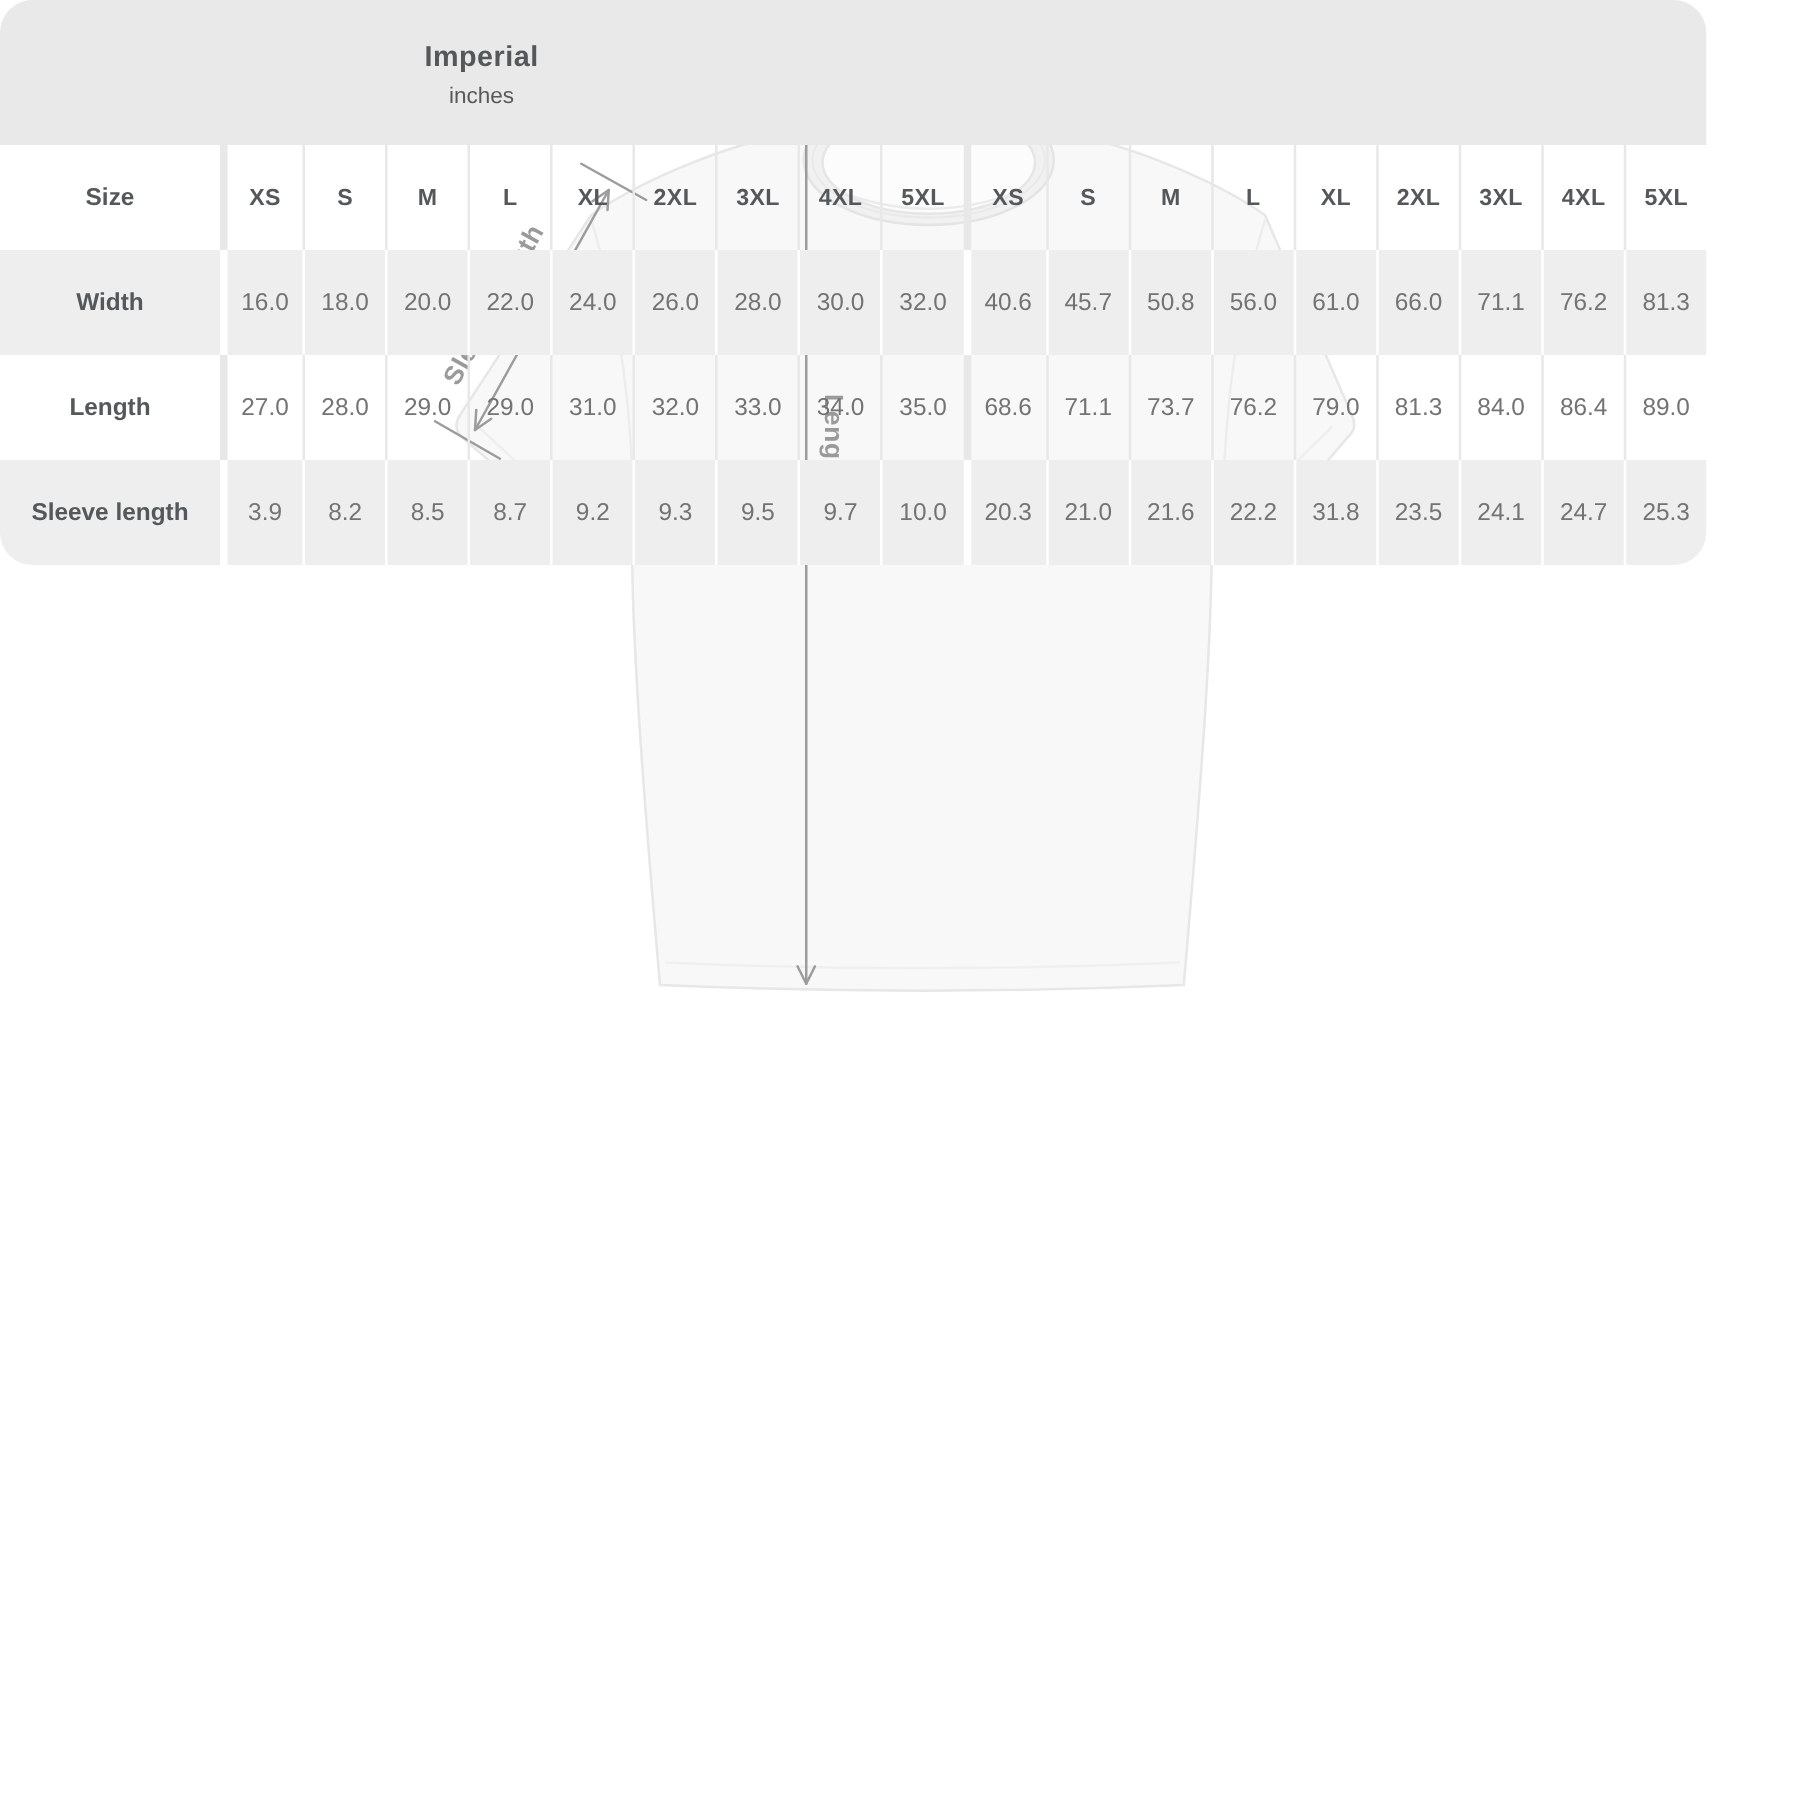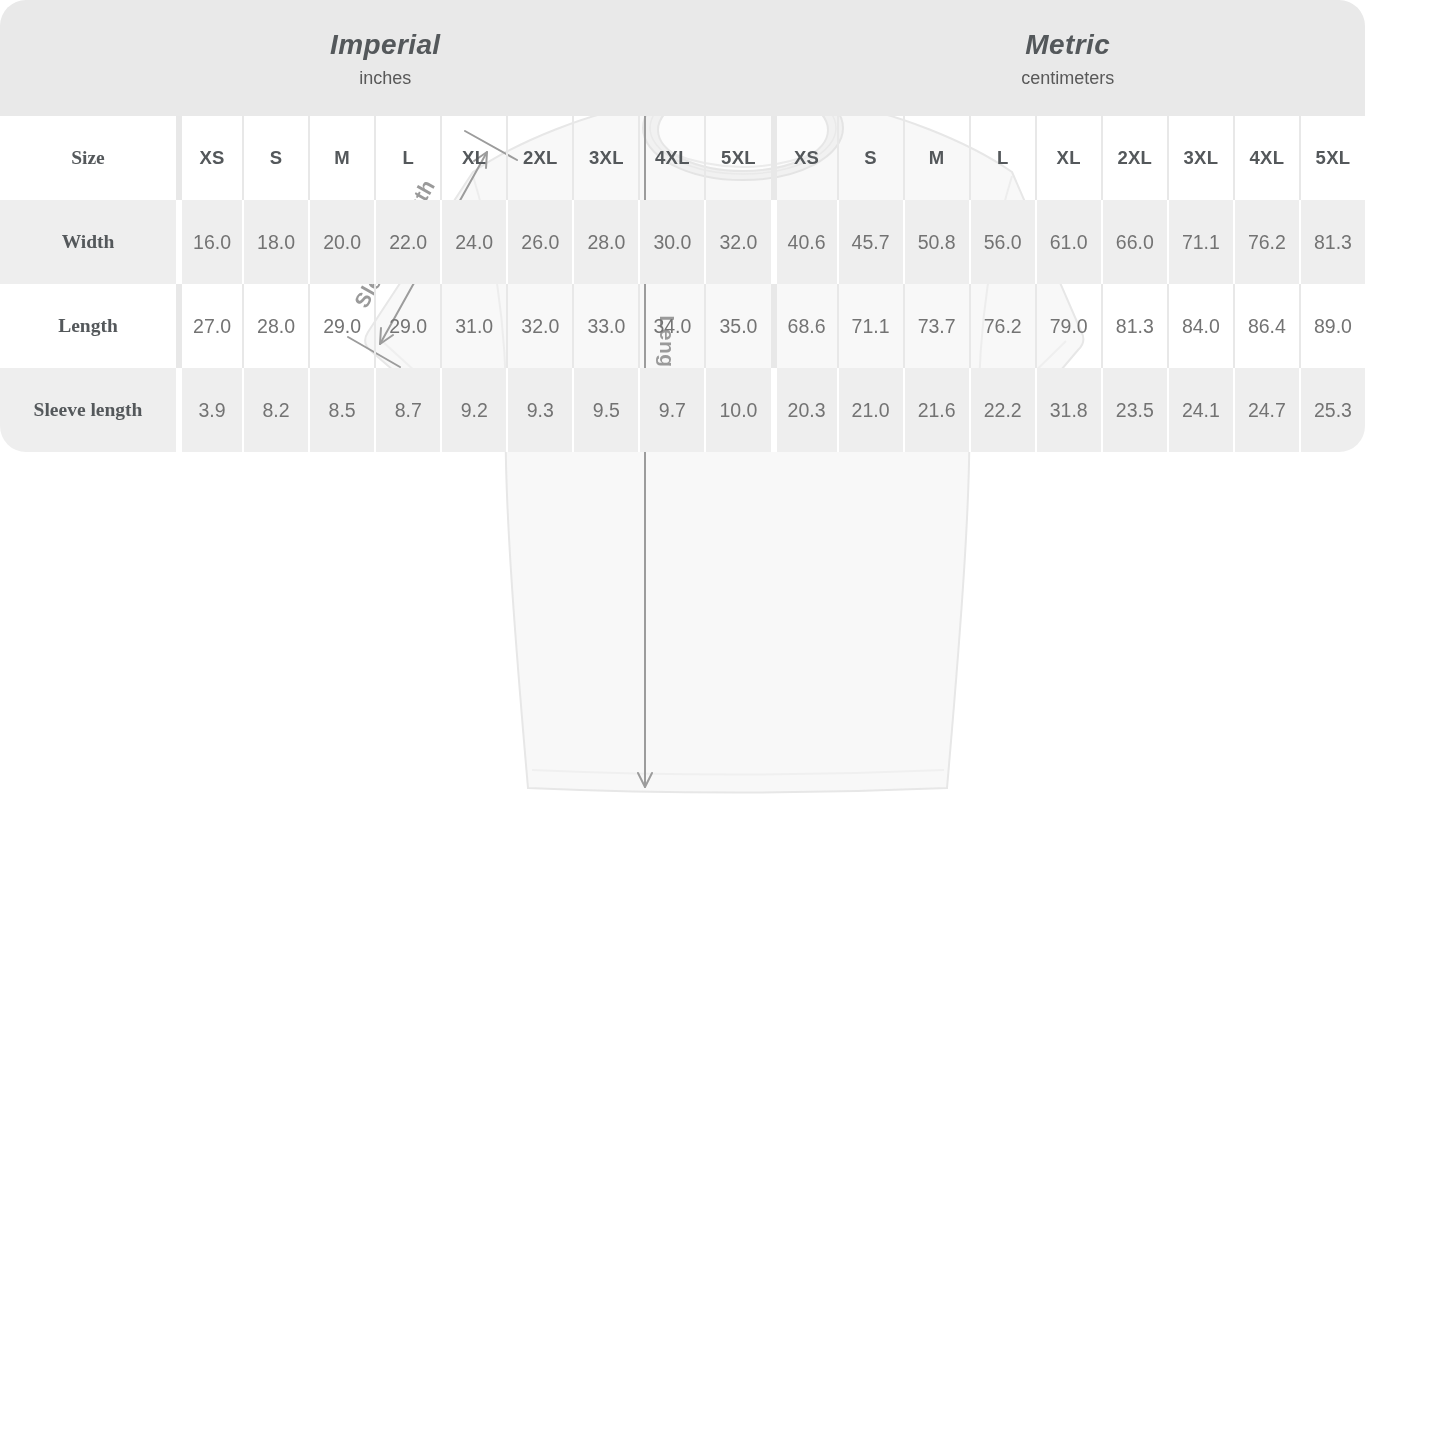--- a/index.html
+++ b/index.html
@@ -47,42 +47,42 @@
     grid-template-columns: 176px repeat(18, 1fr);
   }
   .band-cell {
     display: flex; flex-direction: column;
     align-items: center; justify-content: center;
     padding-top: 2px;
   }
   .band-imperial { grid-column: 1 / 11; }
   .band-metric  { grid-column: 11 / 20; }
   .band-title {
-    font-size: 28px; font-weight: bold; font-style: italic;
+    font-size: 23px; font-weight: bold; 
     color: #54585b; letter-spacing: 0.4px;
   }
   .band-unit {
     font-size: 18px; color: #595959; margin-top: 7px;
   }
 
   .row {
     display: grid;
     grid-template-columns: 176px repeat(18, 1fr);
     height: 84px;
   }
   .row-gray { background: #eeeeee; }
   .row-last { border-radius: 0 0 26px 26px; }
   .cell { display: flex; align-items: center; justify-content: center; }
   .row-white .cell { border-left: 2px solid #e8e8e8; }
   .row-gray  .cell { border-left: 2px solid #ffffff; }
   .cell:first-child { border-left: none !important; }
   .w6 { border-left-width: 6px !important; }
 
   .hd  { font-weight: bold; color: #54585b; font-size: 18.5px; letter-spacing: 0.3px; text-align: right; }
-  .lbl { font-weight: bold; color: #54585b; font-size: 19.5px; font-family: Liberation Serif, serif; }
+  .lbl { font-weight: bold; color: #54585b; font-size: 19.5px; }
   .val { color: #737373; }
 </style>
 </head>
 <body>
 
 <svg class="figure" width="1445" height="835" viewBox="0 0 1445 835">
 
   <g>
     <path d="M 652 103
          C 592 111 516 142 473 172
@@ -140,24 +140,20 @@
 <h1 class="title">Gildan 64000 sizes</h1>
 <p class="subtitle">Please note that size chart measurements may vary by ±1.5 in (3.8 cm) due to manufacturing tolerances</p>
 
 <div class="size-table">
 
   <div class="band">
     <div class="band-cell band-imperial">
       <div class="band-title">Imperial</div>
       <div class="band-unit">inches</div>
     </div>
-    <div class="band-cell band-metric">
-      <div class="band-title">Metric</div>
-      <div class="band-unit">centimeters</div>
-    </div>
   </div>
 
   <div class="row row-white">
     <div class="cell lbl">Size</div>
     <div class="cell hd w6">XS</div>
     <div class="cell hd">S</div>
     <div class="cell hd">M</div>
     <div class="cell hd">L</div>
     <div class="cell hd">XL</div>
     <div class="cell hd">2XL</div>

